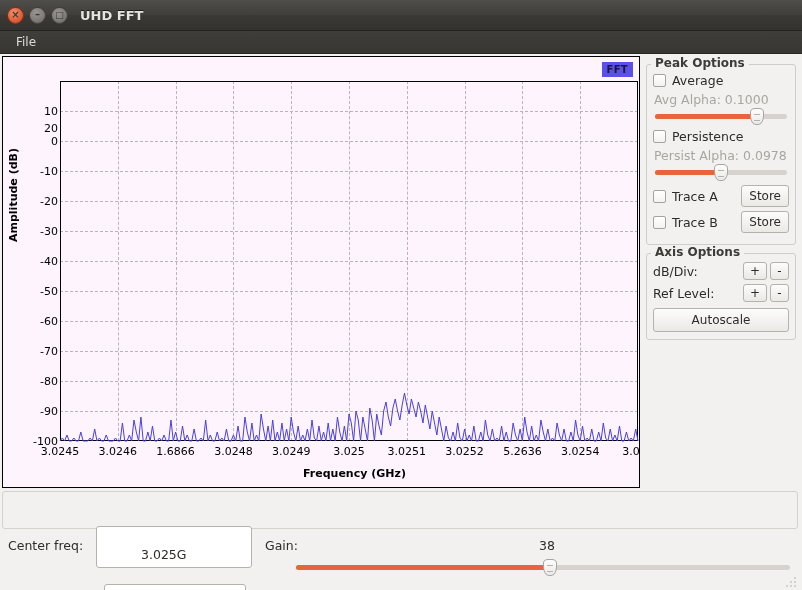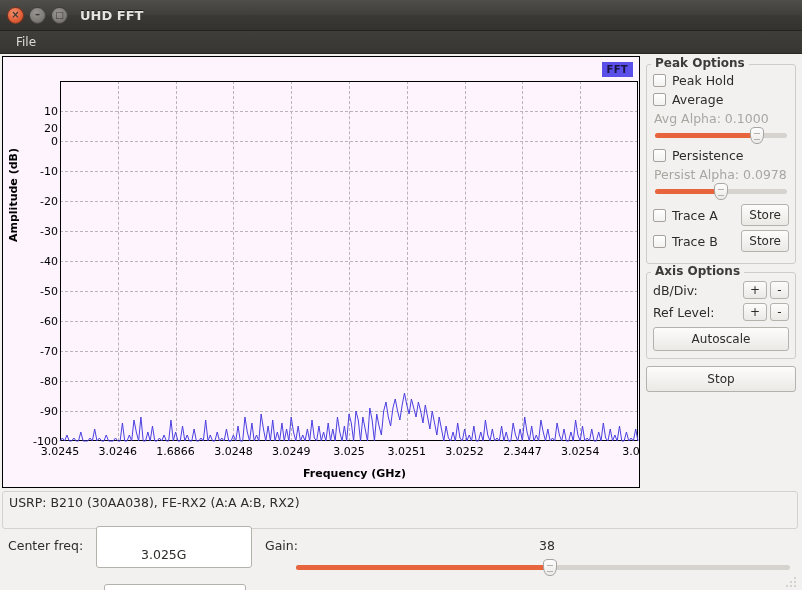--- a/index.html
+++ b/index.html
@@ -145,21 +145,21 @@
         </div>
       <div class="xticks">
           <div class="xtick" style="left: 57px; top: 388px;">3.0245</div>
           <div class="xtick" style="left: 114.8px; top: 388px;">3.0246</div>
           <div class="xtick" style="left: 172.6px; top: 388px;">1.6866</div>
           <div class="xtick" style="left: 230.4px; top: 388px;">3.0248</div>
           <div class="xtick" style="left: 288.2px; top: 388px;">3.0249</div>
           <div class="xtick" style="left: 346px; top: 388px;">3.025</div>
           <div class="xtick" style="left: 403.8px; top: 388px;">3.0251</div>
           <div class="xtick" style="left: 461.6px; top: 388px;">3.0252</div>
-          <div class="xtick" style="left: 519.4px; top: 388px;">2.3447</div>
+          <div class="xtick" style="left: 519.4px; top: 388px;">5.2636</div>
           <div class="xtick" style="left: 577.2px; top: 388px;">3.0254</div>
           <div class="xtick" style="left: 635px; top: 388px;">3.025</div>
         </div>
       <div class="xlabel" style="left:300px;top:410px;">Frequency (GHz)</div>
       <div id="gridlayer">
           <div class="grid gridh" style="top: 54px; left: 57px; width: 578px;"></div>
           <div class="grid gridh" style="top: 84px; left: 57px; width: 578px;"></div>
           <div class="grid gridh" style="top: 114px; left: 57px; width: 578px;"></div>
           <div class="grid gridh" style="top: 144px; left: 57px; width: 578px;"></div>
           <div class="grid gridh" style="top: 174px; left: 57px; width: 578px;"></div>
@@ -183,24 +183,20 @@
       <svg class="trace" id="tracesvg" width="640" height="432" style="left: 0px; top: 0px;">
           <polyline points="57.00,384.00 59.31,381.00 61.62,384.00 63.94,378.00 66.25,384.00 68.56,384.00 70.87,381.00 73.18,384.00 75.50,384.00 77.81,375.00 80.12,384.00 82.43,384.00 84.74,384.00 87.06,381.00 89.37,384.00 91.68,372.00 93.99,384.00 96.30,381.00 98.62,384.00 100.93,384.00 103.24,378.00 105.55,384.00 107.86,384.00 110.18,384.00 112.49,381.00 114.80,384.00 117.11,384.00 119.42,366.00 121.74,384.00 124.05,384.00 126.36,378.00 128.67,384.00 130.98,363.00 133.30,375.00 135.61,384.00 137.92,360.00 140.23,384.00 142.54,384.00 144.86,375.00 147.17,384.00 149.48,369.00 151.79,384.00 154.10,384.00 156.42,381.00 158.73,384.00 161.04,378.00 163.35,384.00 165.66,384.00 167.98,363.00 170.29,384.00 172.60,375.00 174.91,384.00 177.22,384.00 179.54,369.00 181.85,384.00 184.16,378.00 186.47,384.00 188.78,384.00 191.10,372.00 193.41,384.00 195.72,384.00 198.03,381.00 200.34,384.00 202.66,363.00 204.97,384.00 207.28,378.00 209.59,384.00 211.90,384.00 214.22,375.00 216.53,384.00 218.84,381.00 221.15,384.00 223.46,372.00 225.78,384.00 228.09,384.00 230.40,378.00 232.71,384.00 235.02,369.00 237.34,384.00 239.65,384.00 241.96,360.00 244.27,375.00 246.58,384.00 248.90,366.00 251.21,384.00 253.52,378.00 255.83,384.00 258.14,357.00 260.46,372.00 262.77,384.00 265.08,369.00 267.39,384.00 269.70,363.00 272.02,384.00 274.33,375.00 276.64,384.00 278.95,366.00 281.26,384.00 283.58,372.00 285.89,384.00 288.20,360.00 290.51,375.00 292.82,384.00 295.14,369.00 297.45,384.00 299.76,378.00 302.07,384.00 304.38,372.00 306.70,384.00 309.01,363.00 311.32,381.00 313.63,384.00 315.94,369.00 318.26,384.00 320.57,375.00 322.88,384.00 325.19,366.00 327.50,384.00 329.82,372.00 332.13,384.00 334.44,360.00 336.75,375.00 339.06,384.00 341.38,369.00 343.69,384.00 346.00,357.00 348.31,366.00 350.62,384.00 352.94,354.00 355.25,363.00 357.56,384.00 359.87,360.00 362.18,372.00 364.50,384.00 366.81,351.00 369.12,363.00 371.43,384.00 373.74,357.00 376.06,369.00 378.37,378.00 380.68,354.00 382.99,345.00 385.30,360.00 387.62,369.00 389.93,351.00 392.24,342.00 394.55,354.00 396.86,363.00 399.18,348.00 401.49,336.00 403.80,348.00 406.11,357.00 408.42,342.00 410.74,351.00 413.05,360.00 415.36,345.00 417.67,354.00 419.98,366.00 422.30,348.00 424.61,360.00 426.92,372.00 429.23,354.00 431.54,366.00 433.86,378.00 436.17,360.00 438.48,372.00 440.79,384.00 443.10,369.00 445.42,381.00 447.73,384.00 450.04,375.00 452.35,384.00 454.66,366.00 456.98,381.00 459.29,384.00 461.60,372.00 463.91,384.00 466.22,378.00 468.54,384.00 470.85,369.00 473.16,384.00 475.47,384.00 477.78,375.00 480.10,384.00 482.41,363.00 484.72,378.00 487.03,384.00 489.34,372.00 491.66,384.00 493.97,381.00 496.28,384.00 498.59,369.00 500.90,384.00 503.22,375.00 505.53,384.00 507.84,384.00 510.15,366.00 512.46,378.00 514.78,384.00 517.09,372.00 519.40,384.00 521.71,360.00 524.02,375.00 526.34,384.00 528.65,369.00 530.96,384.00 533.27,378.00 535.58,384.00 537.90,363.00 540.21,375.00 542.52,384.00 544.83,372.00 547.14,384.00 549.46,381.00 551.77,384.00 554.08,366.00 556.39,378.00 558.70,384.00 561.02,372.00 563.33,384.00 565.64,384.00 567.95,375.00 570.26,384.00 572.58,363.00 574.89,378.00 577.20,384.00 579.51,369.00 581.82,384.00 584.14,381.00 586.45,384.00 588.76,372.00 591.07,384.00 593.38,384.00 595.70,375.00 598.01,384.00 600.32,366.00 602.63,381.00 604.94,384.00 607.26,372.00 609.57,384.00 611.88,378.00 614.19,384.00 616.50,369.00 618.82,384.00 621.13,384.00 623.44,375.00 625.75,384.00 628.06,381.00 630.38,384.00 632.69,372.00 635.00,384.00" fill="none" stroke="#4a3fe0" stroke-width="1"></polyline>
         </svg>
     </div>
 
     <div class="rpanel">
 
       <div class="group">
         <div class="gtitle">Peak Options</div>
 
-        <div class="row">
-          <div class="cb"></div>
-          <div class="cblabel">Peak Hold</div>
-        </div>
 
         <div class="row">
           <div class="cb"></div>
           <div class="cblabel">Average</div>
         </div>
 
         <div class="dimtext">Avg Alpha: 0.1000</div>
         <div class="slider">
           <div class="strack"></div>
           <div class="sfill" id="fill-avg" style="width: 77%;"></div>
@@ -251,27 +247,25 @@
           <div class="spacer"></div>
           <div class="pm">
             <button class="btn btnsm">+</button>
             <button class="btn btnsm">-</button>
           </div>
         </div>
 
         <button class="btn wide">Autoscale</button>
       </div>
 
-      <button class="btn stopbtn">Stop</button>
     </div>
 
     <div class="bottom">
 
       <div class="infobox">
-        <div class="infoline">USRP: B210 (30AA038), FE-RX2 (A:A A:B, RX2)</div>
       </div>
 
       <div class="ctlrow" style="left:8px;top:48px;">Center freq:</div>
       <input class="tinput" style="left: 96px; top: 36px; width: 156px; height: 42px; position: absolute; padding-top: 16px; padding-left: 44px;" value="3.025G">
 
       <input class="tinput" style="left: 104px; top: 94px; width: 142px; height: 26px; position: absolute;" value="1M">
 
       <div class="ctlrow" style="left:265px;top:48px;">Gain:</div>
       <div class="gainval" style="left:539px;top:48px;">38</div>
 

